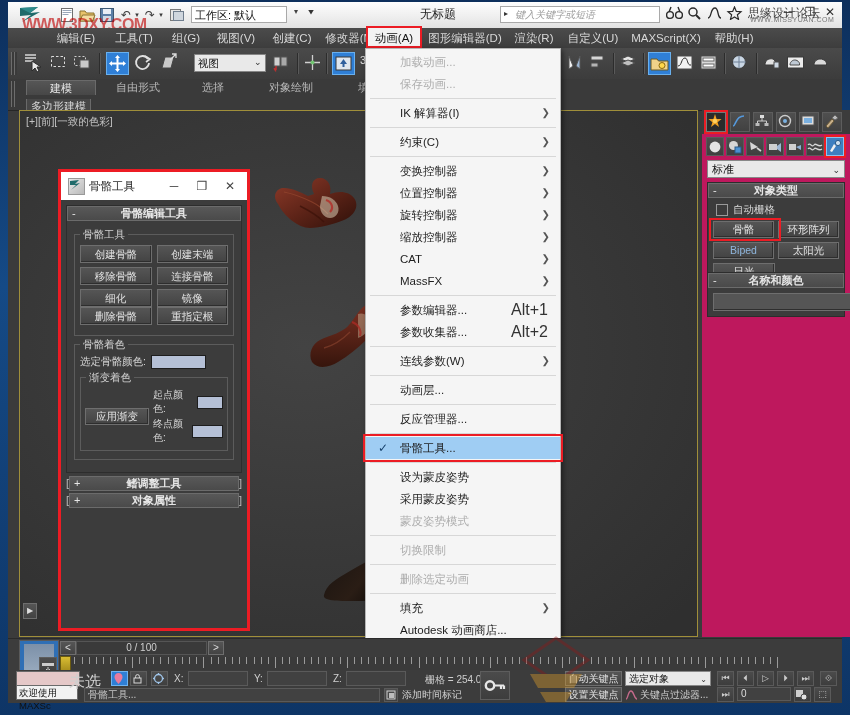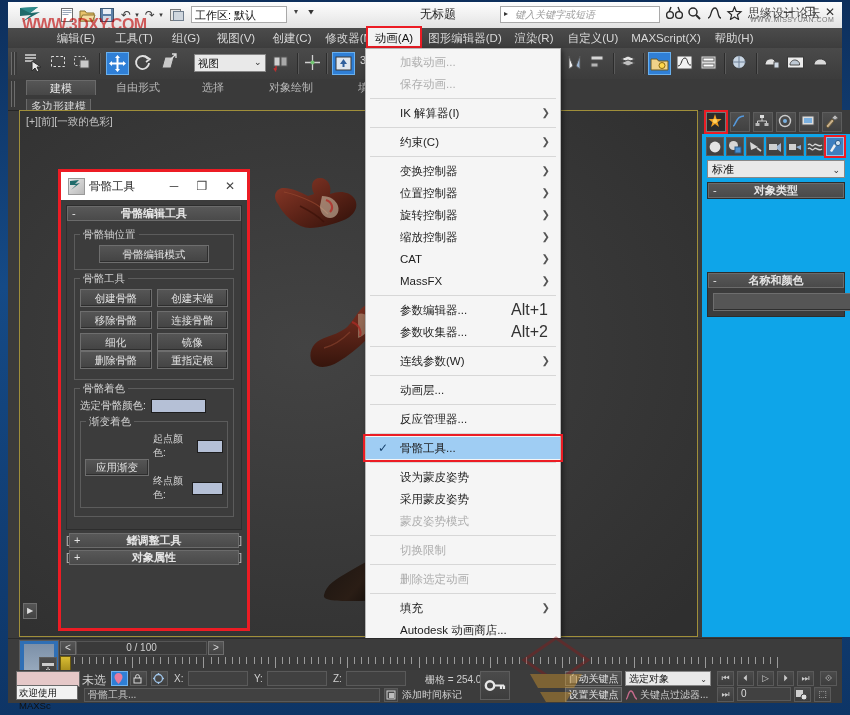--- a/index.html
+++ b/index.html
@@ -99,21 +99,21 @@
   .dd-item{position:relative;height:22px;line-height:22px;font-size:11.5px;color:#1d1d1d;padding-left:34px;}
   .dd-item.dis{color:#adadad;}
   .dd-item .sc{position:absolute;right:12px;top:0;font-size:16px;color:#333;}
   .dd-item .arr{position:absolute;right:10px;top:0;font-size:10px;color:#555;}
   .dd-item .chk{position:absolute;left:12px;top:0;font-size:12px;color:#15406b;}
   .dd-sep{height:1px;background:#d7d7d7;margin:3px 4px;}
   .dd-sel{background:#9fcdf3;}
   .dd-hl{position:absolute;left:-3px;right:-3px;top:-3px;bottom:-3px;border:2px solid #ec1c24;box-sizing:border-box;}
 
   
-  .cmd{position:absolute;left:694px;top:108px;width:148px;height:527px;background:#0ea5e9;}
+  .cmd{position:absolute;left:694px;top:108px;width:148px;height:527px;background:#be185d;}
   .cmdtabs{position:absolute;left:0;top:0;width:148px;height:24px;background:#3c3c3c;}
   .ctab{position:absolute;top:2px;width:20px;height:20px;background:linear-gradient(180deg,#4f4f4f,#414141);
     border:1px solid #5d5d5d;box-sizing:border-box;}
   .ctab.sel{background:#2b2b2b;border-color:#777;}
   .ctabhl{position:absolute;top:0;width:24px;height:24px;border:2px solid #ec1c24;box-sizing:border-box;}
   .crow2{position:absolute;left:0;top:26px;width:148px;height:22px;}
   .cbtn{position:absolute;top:1px;width:18px;height:19px;background:linear-gradient(180deg,#4d4d4d,#3f3f3f);
     border:1px solid #5a5a5a;box-sizing:border-box;}
   .cbtn.sel{background:#3e7fc0;border-color:#8dc2ee;}
   .cbtnhl{position:absolute;top:-1px;width:22px;height:23px;border:2px solid #ec1c24;box-sizing:border-box;}
@@ -137,21 +137,21 @@
   .trackbar{position:absolute;left:52px;top:18px;width:717px;height:20px;background:#3a3a3a;border-bottom:1px solid #8d8d8d;}
   .tick{position:absolute;top:0;width:1px;background:#9a9a9a;}
   .tlabel{position:absolute;top:10px;font-size:9.5px;color:#c9c9c9;transform:translateX(-50%);}
   .slider{position:absolute;left:52px;top:17px;width:9px;height:21px;background:linear-gradient(180deg,#d9bd33,#8d7410);border:1px solid #6a5a10;}
 
   
   .status{position:absolute;left:0;top:668px;width:834px;height:32px;background:#3c3c3c;}
   .ml{position:absolute;left:8px;top:1px;width:62px;height:14px;background:#e5c8c8;border:1px solid #6a6a6a;}
   .ml2{position:absolute;left:8px;top:15px;width:62px;height:15px;background:#f2f2f2;border:1px solid #6a6a6a;
     font-size:9.5px;color:#111;line-height:13px;padding-left:2px;box-sizing:border-box;}
-  .st-sel{position:absolute;left:74px;top:2px;font-size:12px;color:#cfcfcf;}
+  .st-sel{position:absolute;left:61px;top:2px;font-size:16px;color:#cfcfcf;}
   .sbtn{position:absolute;top:1px;width:17px;height:15px;background:linear-gradient(180deg,#4d4d4d,#3f3f3f);
     border:1px solid #5d5d5d;box-sizing:border-box;text-align:center;line-height:13px;font-size:10px;color:#ddd;}
   .sbtn.on{background:#2f7fd6;border-color:#6fb3ef;}
   .coordlab{position:absolute;top:3px;font-size:10px;color:#cfcfcf;}
   .coordfield{position:absolute;top:1px;width:60px;height:15px;background:#414141;border:1px solid #5a5a5a;box-sizing:border-box;}
   .gridtxt{position:absolute;left:417px;top:3px;font-size:10px;color:#cfcfcf;}
   .promptfield{position:absolute;left:76px;top:18px;width:296px;height:14px;background:#414141;border:1px solid #5a5a5a;
     box-sizing:border-box;font-size:10px;color:#c6c6c6;padding-left:3px;line-height:12px;}
   .addkey{position:absolute;left:394px;top:18px;font-size:10px;color:#cfcfcf;}
   .keybox{position:absolute;left:557px;top:1px;width:57px;height:15px;background:linear-gradient(180deg,#555,#434343);
@@ -491,24 +491,20 @@
     </div>
 
     <div class="fl-body">
       <div class="roll">
         <div class="rollhead">
           <span class="pm">-</span>
           <span>骨骼编辑工具</span>
         </div>
         <div class="rollbody">
 
-          <div class="grp">
-            <span class="glab">骨骼轴位置</span>
-            <div class="b3d" style="margin:0 auto;width:110px;height:18px;line-height:16px;">骨骼编辑模式</div>
-          </div>
 
           <div class="grp">
             <span class="glab">骨骼工具</span>
             <div style="display:flex;gap:5px;margin-bottom:4px;">
               <div class="b3d" style="flex:1;height:18px;line-height:16px;">创建骨骼</div>
               <div class="b3d" style="flex:1;height:18px;line-height:16px;">创建末端</div>
             </div>
             <div style="display:flex;gap:5px;margin-bottom:4px;">
               <div class="b3d" style="flex:1;height:18px;line-height:16px;">移除骨骼</div>
               <div class="b3d" style="flex:1;height:18px;line-height:16px;">连接骨骼</div>
@@ -527,21 +523,21 @@
             <span class="glab">骨骼着色</span>
             <div style="display:flex;align-items:center;gap:5px;margin-bottom:3px;">
               <span style="font-size:10.5px;color:#d6d6d6;">选定骨骼颜色:</span>
               <span class="swatch" id="sw-sel" style="width: 55px; height: 14px; background: rgb(181, 192, 214);"></span>
             </div>
             <div class="grp" style="margin:8px 0 2px;padding:10px 4px 5px;">
               <span class="glab">渐变着色</span>
               <div style="display:flex;align-items:center;gap:4px;">
                 <div class="b3d" style="width:64px;height:17px;line-height:15px;">应用渐变</div>
                 <div style="flex:1;">
-                  <div style="display:flex;align-items:center;justify-content:flex-end;gap:14px;margin-bottom:14px;">
+                  <div style="display:flex;align-items:center;justify-content:flex-end;gap:14px;margin-bottom:1px;">
                     <span style="font-size:10px;color:#d6d6d6;">起点颜色:</span>
                     <span class="swatch" id="sw-start" style="width: 36px; height: 13px; background: rgb(181, 192, 214);"></span>
                   </div>
                   <div style="display:flex;align-items:center;justify-content:flex-end;gap:3px;">
                     <span style="font-size:10px;color:#d6d6d6;">终点颜色:</span>
                     <span class="swatch" id="sw-end" style="width: 36px; height: 13px; background: rgb(181, 192, 214);"></span>
                   </div>
                 </div>
               </div>
             </div>
@@ -654,20 +650,41 @@
 
     <div class="ccombo">
       <span>标准</span>
       <span class="cv">⌄</span>
     </div>
 
     <div class="cpanel" style="top:72px;">
       <div class="chead">
         <span class="pm">-</span>
         <span>对象类型</span>
+      </div>
+      <div style="padding:4px 5px 6px;">
+        <div style="display:flex;align-items:center;gap:5px;margin:1px 0 4px 3px;">
+          <span style="width:10px;height:10px;background:#3c3c3c;border:1px solid #9a9a9a;display:inline-block;"></span>
+          <span style="font-size:10.5px;color:#d6d6d6;">自动栅格</span>
+        </div>
+        <div style="position:relative;">
+          <div style="display:flex;gap:4px;margin-bottom:4px;">
+            <div class="b3d" style="flex:1;height:17px;line-height:15px;">骨骼</div>
+            <div class="b3d" style="flex:1;height:17px;line-height:15px;">环形阵列</div>
+          </div>
+          <div class="objhl" style="left:-4px;top:-3px;width:72px;height:23px;"></div>
+          <div style="display:flex;gap:4px;margin-bottom:4px;">
+            <div class="b3d" style="flex:1;height:17px;line-height:15px;color:#8fb6dd;">Biped</div>
+            <div class="b3d" style="flex:1;height:17px;line-height:15px;">太阳光</div>
+          </div>
+          <div style="display:flex;gap:4px;">
+            <div class="b3d" style="flex:1;height:17px;line-height:15px;">日光</div>
+            <div style="flex:1;"></div>
+          </div>
+        </div>
       </div>
     </div>
 
     <div class="cpanel" style="top:162px;">
       <div class="chead">
         <span class="pm">-</span>
         <span>名称和颜色</span>
       </div>
       <div style="padding:5px;display:flex;gap:5px;">
         <input class="b3d" style="flex: 1 1 0%; height: 18px; background: rgb(85, 85, 85); border: 1px solid rgb(110, 110, 110); color: rgb(226, 226, 226); font-size: 10.5px; padding-left: 3px;" value="">

